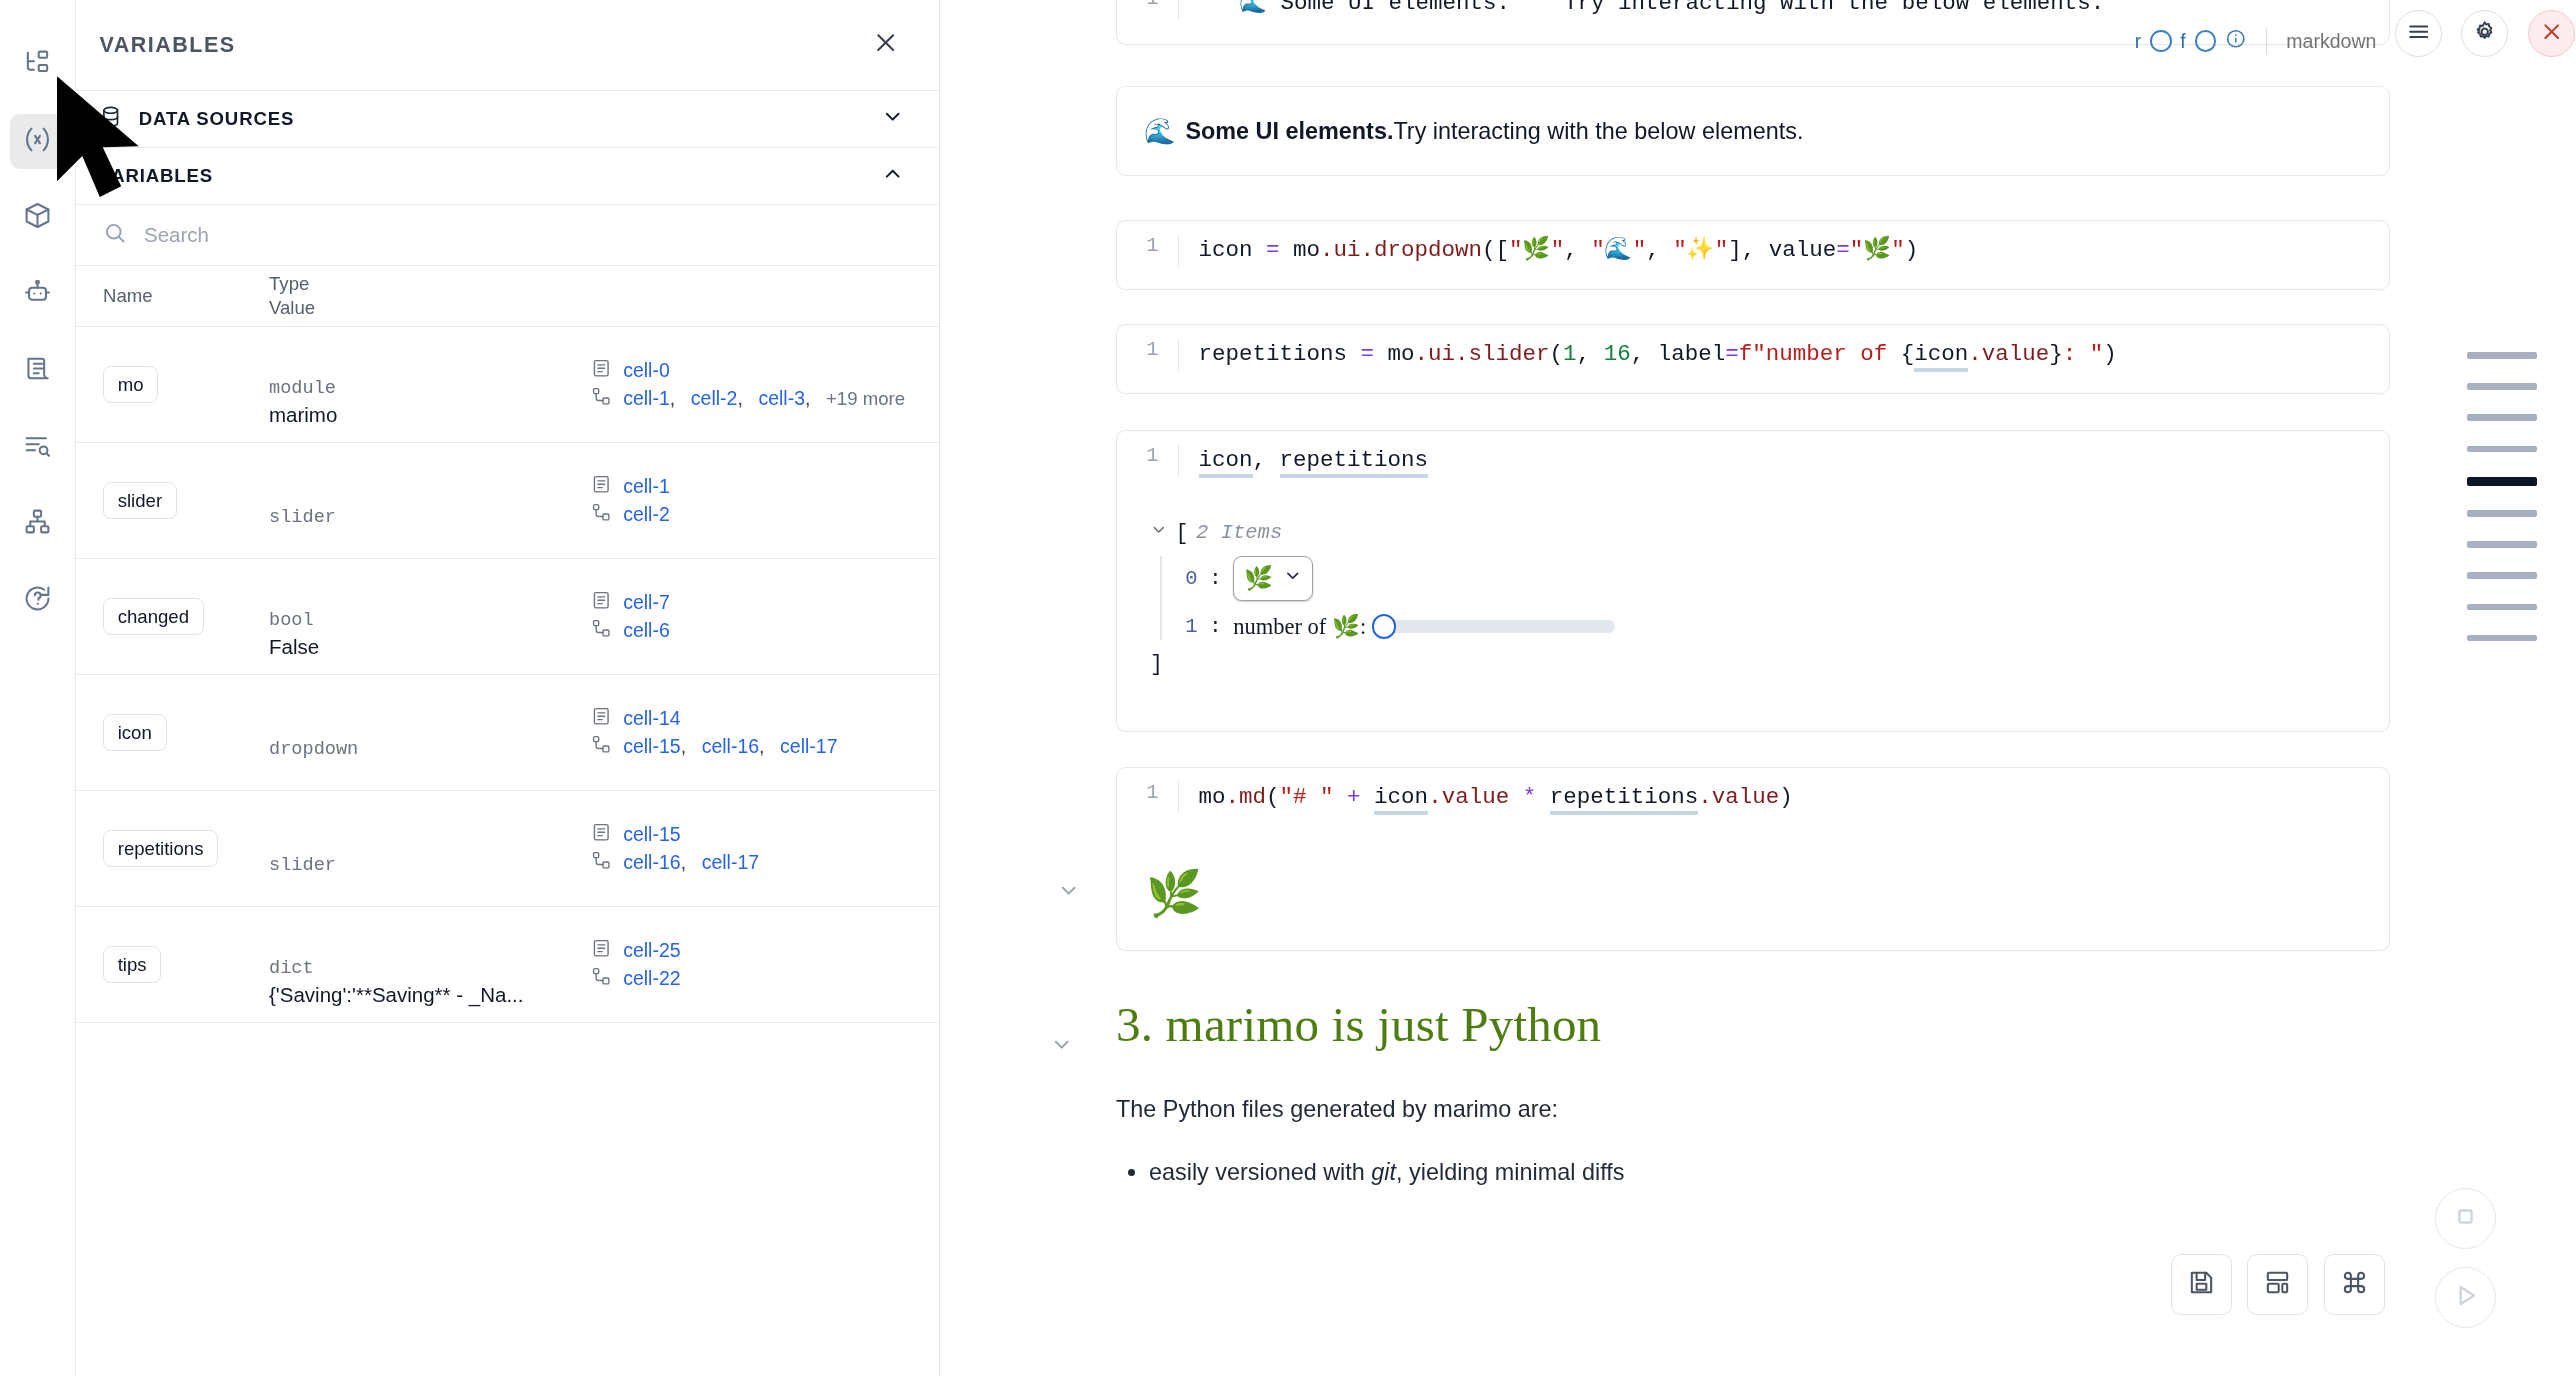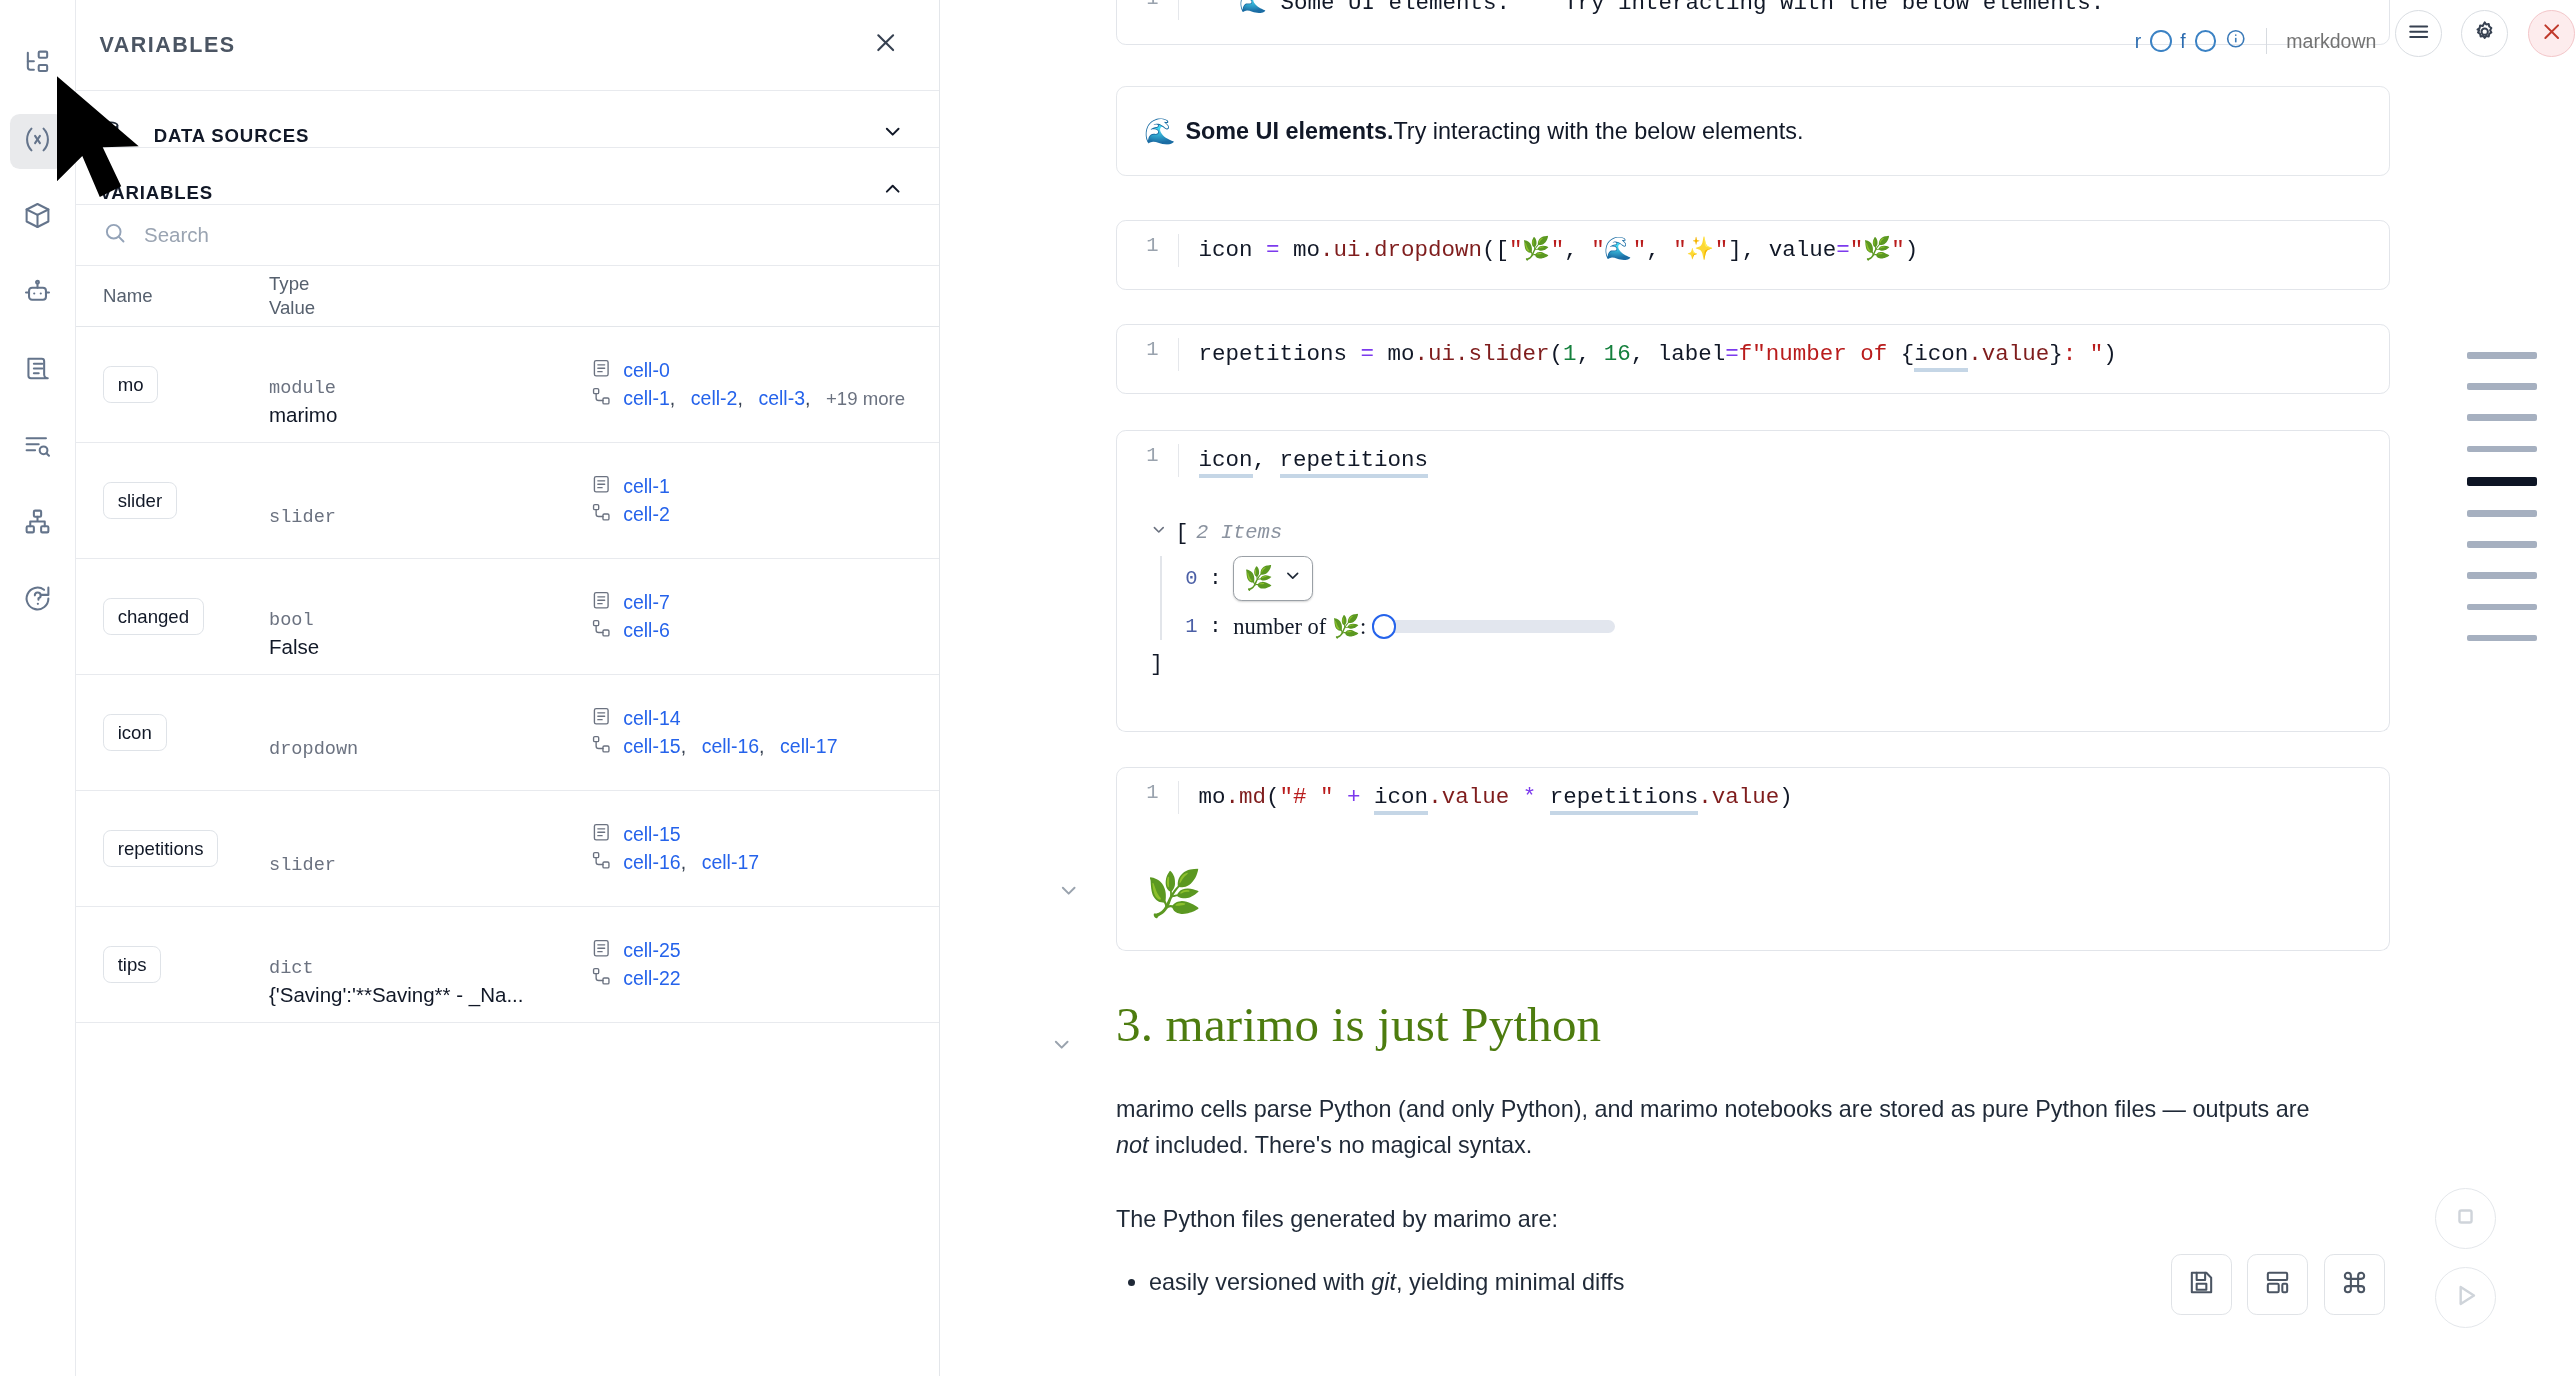--- a/index.html
+++ b/index.html
@@ -44,21 +44,21 @@
     color:#4b5563;
   }
   #panel-close {
     width:37px; height:37px; display:flex; align-items:center; justify-content:center;
     cursor:pointer; color:#374151;
   }
   #panel-close svg { width:25.4px; height:25.4px; stroke:#374151; stroke-width:2;
      fill:none; stroke-linecap:round; }
 
   .section-row {
-    height:57px; display:flex; align-items:flex-end; gap:31px;
+    height:57px; display:flex; align-items:center; gap:16px;
     padding:0 35px 0 23.4px; border-bottom:1px solid #e8eaee;
     cursor:pointer;
   }
   .section-row .sec-ico svg { width:23.4px; height:23.4px; stroke:#1f2937;
       fill:none; stroke-width:1.7; stroke-linecap:round; stroke-linejoin:round; }
   .section-label { font-size:18.6px; font-weight:700; letter-spacing:.045em; color:#111827; }
   .chev { margin-left:auto; color:#1f2937; }
   .chev svg { width:23.4px; height:23.4px; stroke:#111827; fill:none; stroke-width:2;
      stroke-linecap:round; stroke-linejoin:round; }
 
@@ -698,23 +698,20 @@
     <span>🌿</span>
   </div>
 
   <div id="sec3">
     <span class="sec-caret">
       <svg viewBox="0 0 24 24">
           <path d="M6 9l6 6 6-6"></path>
         </svg>
     </span>
     <h2>3. marimo is just Python</h2>
-    <p>
-      <span>marimo cells parse Python (and only Python), and marimo notebooks are stored as pure Python files — outputs are </span><i>not</i><span> included. There's no magical syntax.</span>
-    </p>
     <p>The Python files generated by marimo are:</p>
     <ul>
       <li><span>easily versioned with </span><i>git</i><span>, yielding minimal diffs</span></li>
     </ul>
   </div>
 
   <div id="minimap">
       <div class="mm-bar"></div>
       <div class="mm-bar"></div>
       <div class="mm-bar"></div>

